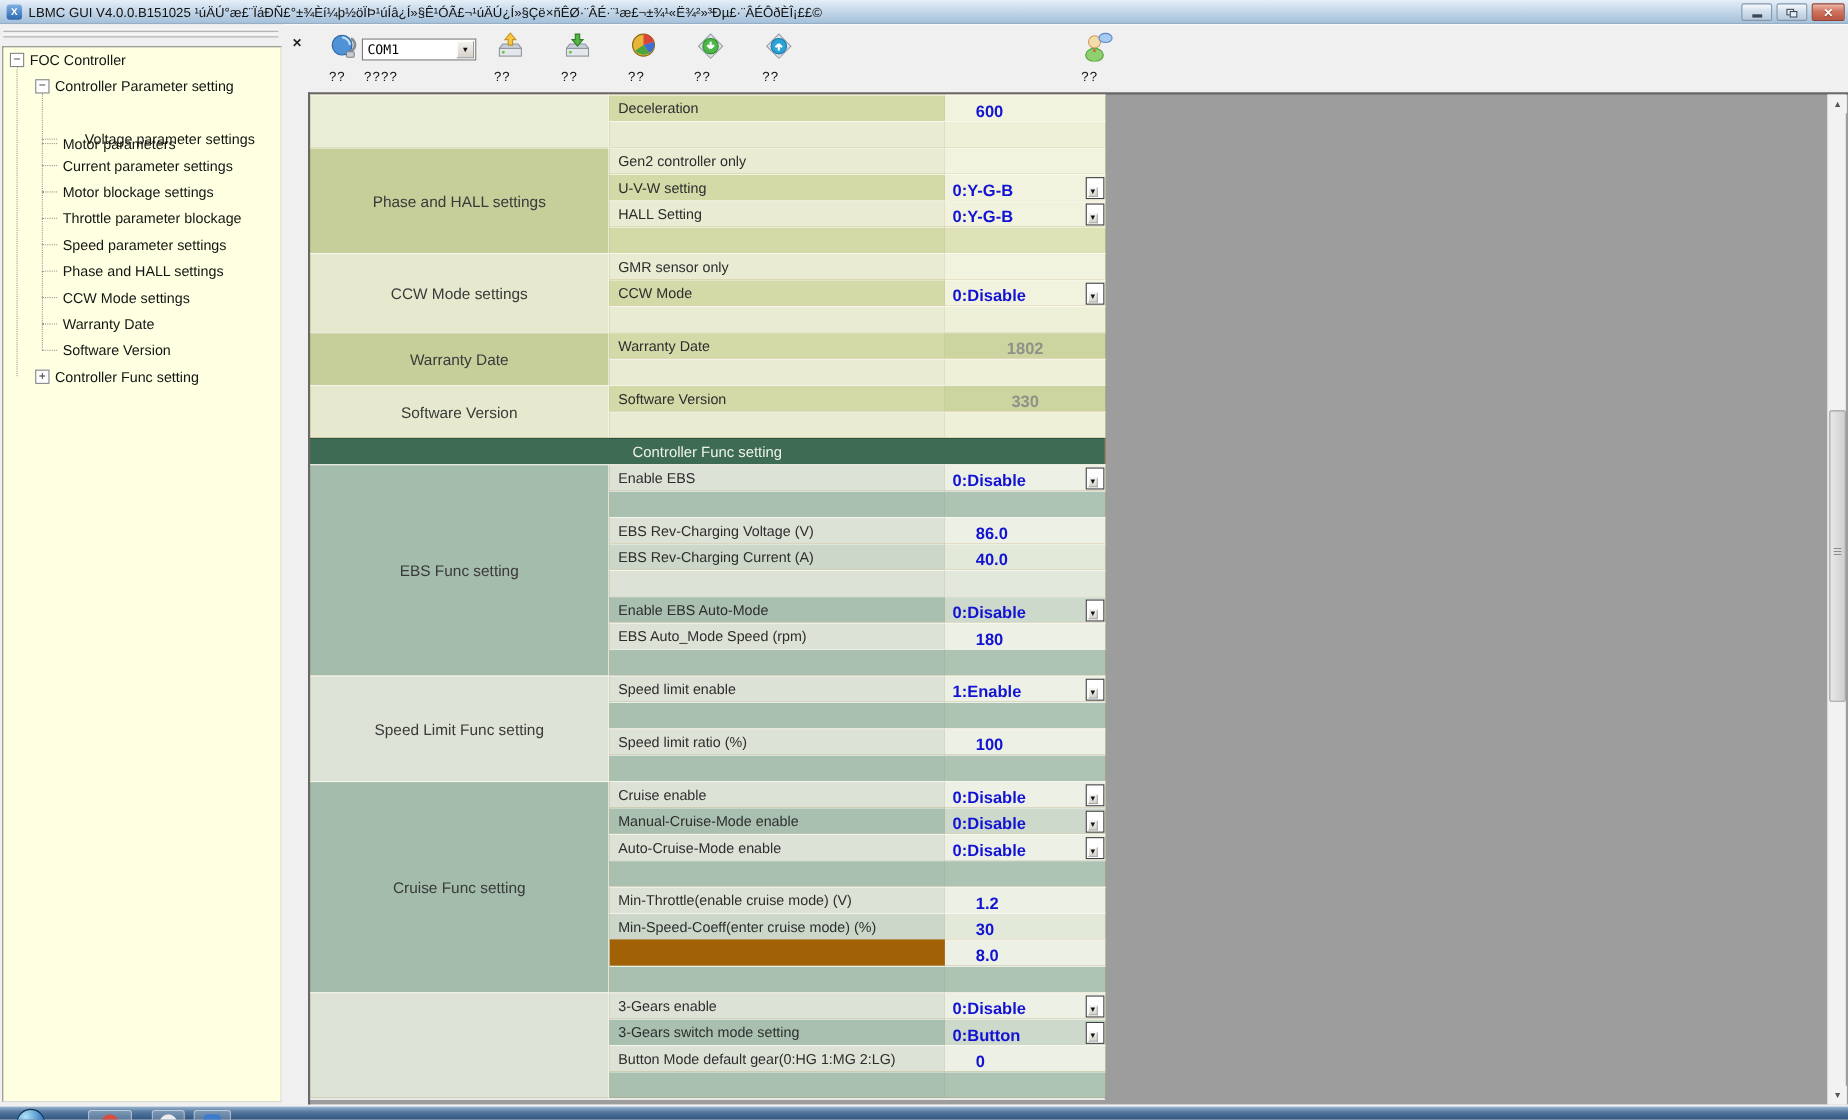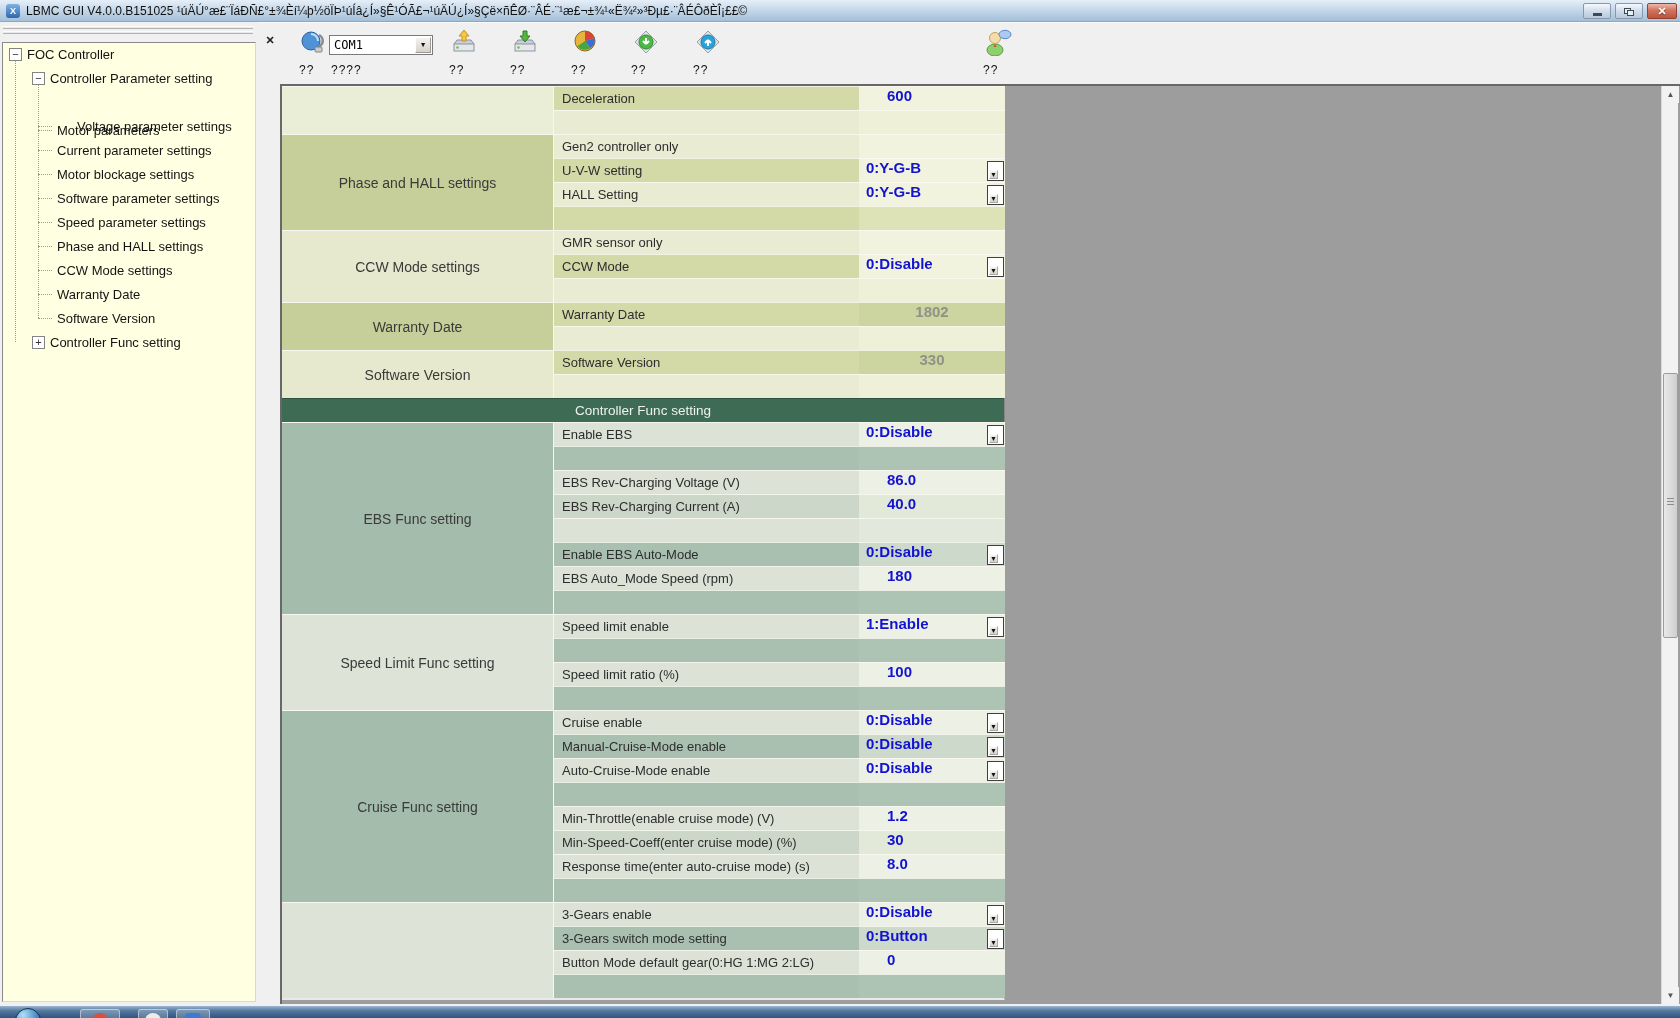--- a/index.html
+++ b/index.html
@@ -53,21 +53,21 @@
   
   .content{position:absolute;left:280px;top:84px;right:0;bottom:14px;background:#9d9d9d;
     border-left:2px solid #686868;border-top:2px solid #686868}
   #table{position:absolute;left:0;top:0;width:723px;border-right:1px solid #858585;
     border-bottom:2px solid #e9e9e9;background:#a16207}
   .grp{display:grid;grid-template-columns:272px 305px 146px;grid-auto-rows:24px}
   .gcell{grid-column:1;display:flex;align-items:center;justify-content:center;text-align:center;
     font-size:14px;color:#3a3a3a;border-right:1px solid #f6f7ee;border-top:1px solid #f6f7ee}
   .row-l{grid-column:2;display:flex;align-items:center;padding-left:8px;font-size:13px;
     color:#2d2d2d;border-top:1px solid rgba(250,250,242,.8);white-space:nowrap;overflow:hidden}
-  .val{grid-column:3;position:relative;display:flex;align-items:flex-start;font-size:15px;
+  .val{grid-column:3;position:relative;display:flex;align-items:flex-end;font-size:15px;
     font-weight:bold;color:#1212d2;border-top:1px solid rgba(250,250,242,.8)}
   .val.select{padding-left:7px}
   .val.input{padding-left:28px}
   .val.readonly{justify-content:center;color:#8f9287}
   
   .olive .row-l.light{background:#e9ecd2}
   .olive .row-l.dark{background:#d3d9a7}
   .olive .val.cream{background:#f2f3de}
   .olive .val.plain.light{background:#eef0d8}
   .olive .val.plain.dark{background:#dde2b7}
@@ -157,21 +157,21 @@
       <div class="titem" style="top: 97px; left: 35px;">
         <span class="stub"></span>
         <span>Current parameter settings</span>
       </div>
       <div class="titem" style="top: 121px; left: 35px;">
         <span class="stub"></span>
         <span>Motor blockage settings</span>
       </div>
       <div class="titem" style="top: 145px; left: 35px;">
         <span class="stub"></span>
-        <span>Software parameter settings</span>
+        <span>Throttle parameter blockage</span>
       </div>
       <div class="titem" style="top: 169px; left: 35px;">
         <span class="stub"></span>
         <span>Speed parameter settings</span>
       </div>
       <div class="titem" style="top: 193px; left: 35px;">
         <span class="stub"></span>
         <span>Phase and HALL settings</span>
       </div>
       <div class="titem" style="top: 217px; left: 35px;">
@@ -405,21 +405,20 @@
           <div class="row-l dark"></div>
           <div class="val plain dark"></div>
           <div class="row-l light">Min-Throttle(enable cruise mode) (V)</div>
           <div class="val input cream light">
             <span>1.2</span>
           </div>
           <div class="row-l mid">Min-Speed-Coeff(enter cruise mode) (%)</div>
           <div class="val input cream mid">
             <span>30</span>
           </div>
-          <div class="row-l light">Response time(enter auto-cruise mode) (s)</div>
           <div class="val input cream light">
             <span>8.0</span>
           </div>
           <div class="row-l dark"></div>
           <div class="val plain dark"></div>
         </div>
         <div class="grp green">
           <div class="gcell g-lsage" style="grid-row: 1 / span 4;">
             <span></span>
           </div>

